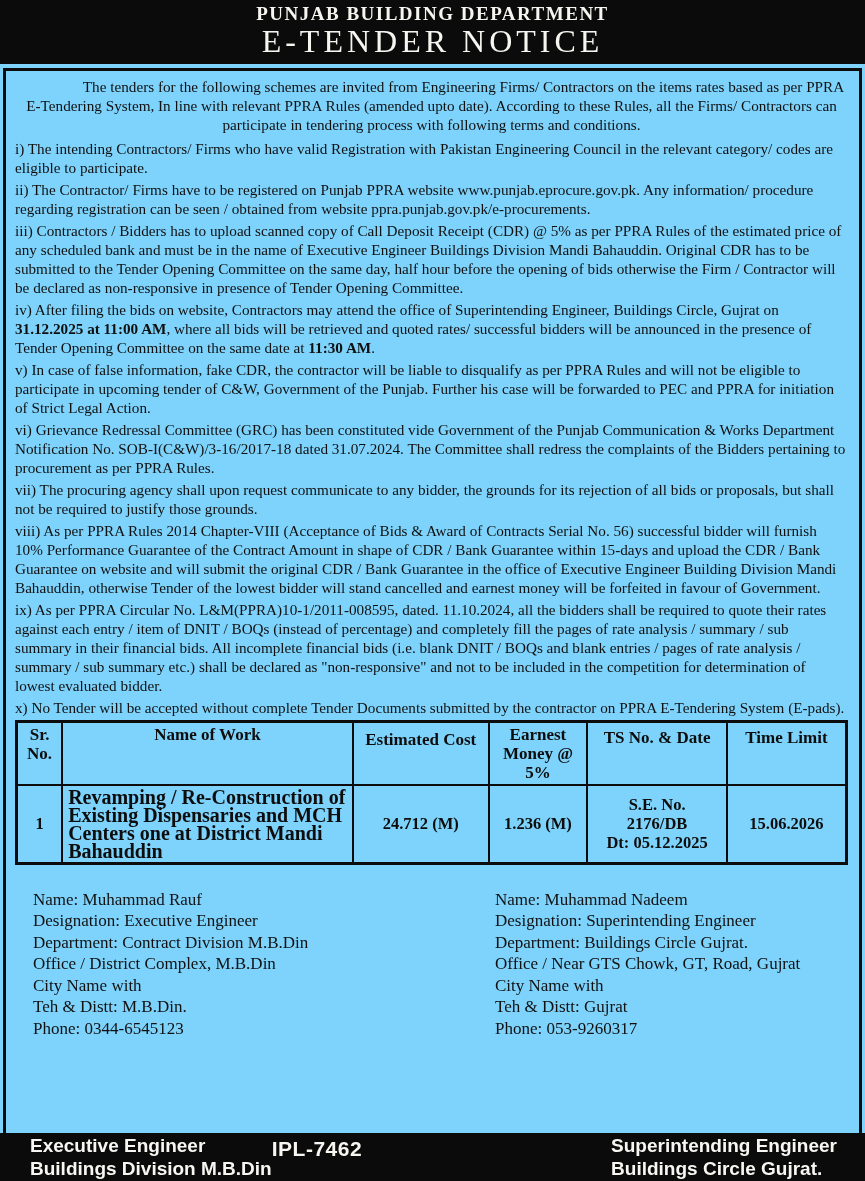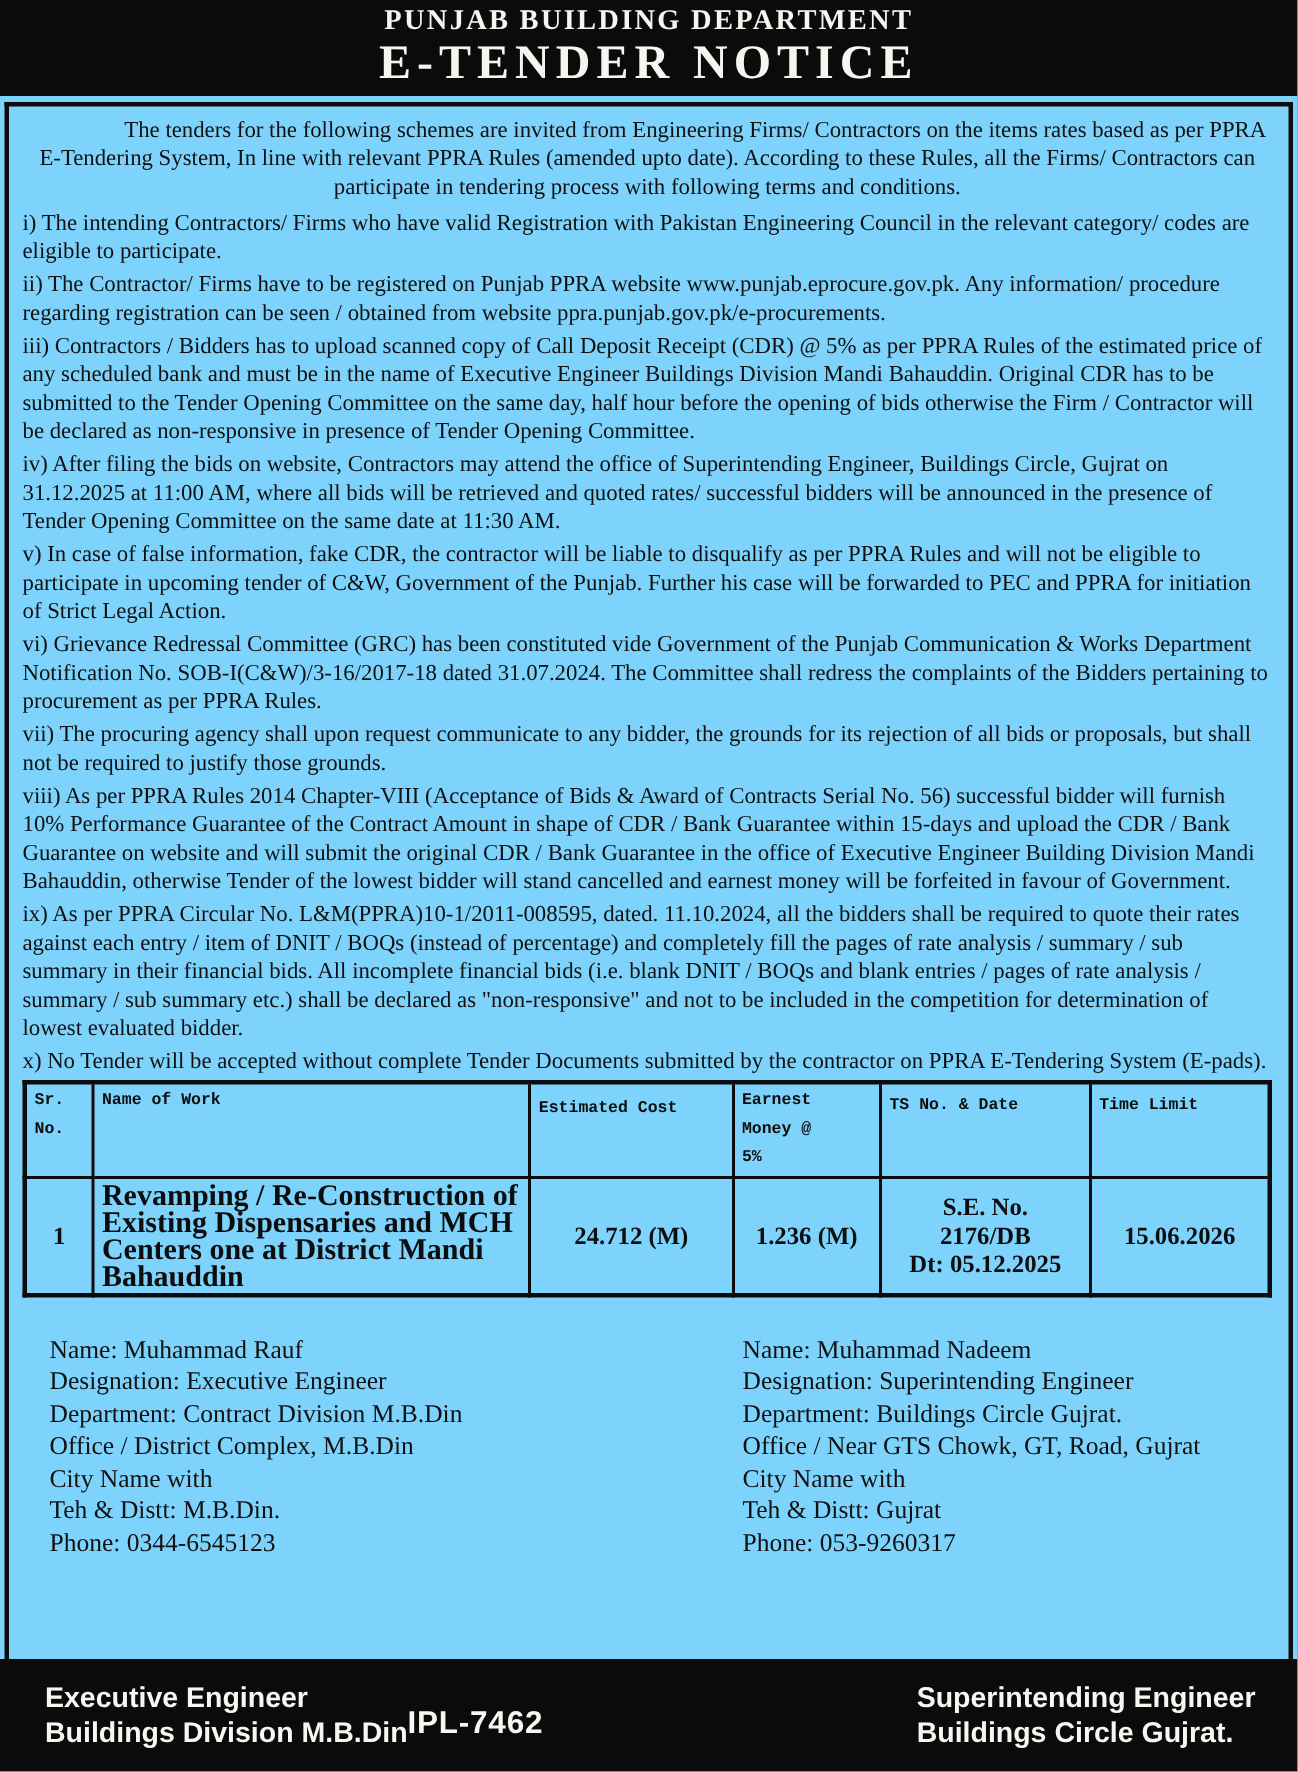--- a/index.html
+++ b/index.html
@@ -8,49 +8,49 @@
     background:#7dd3fc;color:#141414;
     font-family:"Liberation Serif",serif;
     display:flex;flex-direction:column;position:relative;
   }
   
   .masthead{
     background:#0b0b0b;color:#f6f5f0;text-align:center;
     padding:4px 0 6px;flex:0 0 auto;
   }
   .masthead .dept{font-weight:bold;font-size:19px;letter-spacing:1.5px;line-height:1.1;}
-  .masthead .title{font-weight:bold;font-size:32px;letter-spacing:4px;line-height:1.02;}
+  .masthead .title{font-weight:normal;font-size:32px;letter-spacing:4px;line-height:1.02;}
   
   .frame{
     flex:1 1 auto;margin:4px 3px 0 3px;
     border:3px solid #0c0c0c;border-bottom:none;
     padding:4px 11px 0 9px;box-sizing:border-box;overflow:hidden;
   }
   .intro{margin:2px 0 5px 0;text-indent:64px;text-align:center;}
   p.clause{margin:0 0 3px 0;}
   .bodytext{font-size:15.2px;line-height:19px;color:#101010;}
-  .bodytext strong{font-weight:normal;}
+  .bodytext strong{font-weight:bold;}
   
   table.works{
     width:100%;border-collapse:collapse;border:3px solid #0c0c0c;
     margin:3px 0 0 0;font-size:16.5px;font-weight:bold;color:#0d0d0d;
   }
   table.works th,table.works td{border:2px solid #0c0c0c;padding:2px 5px;}
-  table.works th{text-align:left;vertical-align:top;white-space:pre-line;font-size:11px;font-family:Liberation Mono, monospace;}
+  table.works th{text-align:center;vertical-align:top;white-space:pre-line;font-size:17px;}
   table.works td{vertical-align:middle;}
   td.c{text-align:center;}
   td.prewrap{white-space:pre-line;vertical-align:middle;text-align:center;}
   td.name-cell{font-size:20px;line-height:18px;}
   
   .sigs{display:flex;margin:24px 0 0 18px;font-size:17px;line-height:21.5px;color:#111;justify-content:center;}
   .sig-block{width:462px;}
   .sig-block.right{flex:1;}
   
   .footerbar{
-    flex:0 0 auto;height:75px;background:#0b0b0b;color:#f7f6f1;
+    flex:0 0 auto;height:48px;background:#0b0b0b;color:#f7f6f1;
     display:flex;align-items:center;box-sizing:border-box;
     padding:0 28px 0 30px;font-family:"Liberation Sans",sans-serif;font-weight:bold;
   }
   .f-side{font-size:19px;line-height:23px;}
   .f-center{flex:1;text-align:left;font-size:21px;letter-spacing:0.5px;align-self:flex-end;padding-bottom:20px;}
 </style>
 </head>
 <body>
 
 <div class="page">

